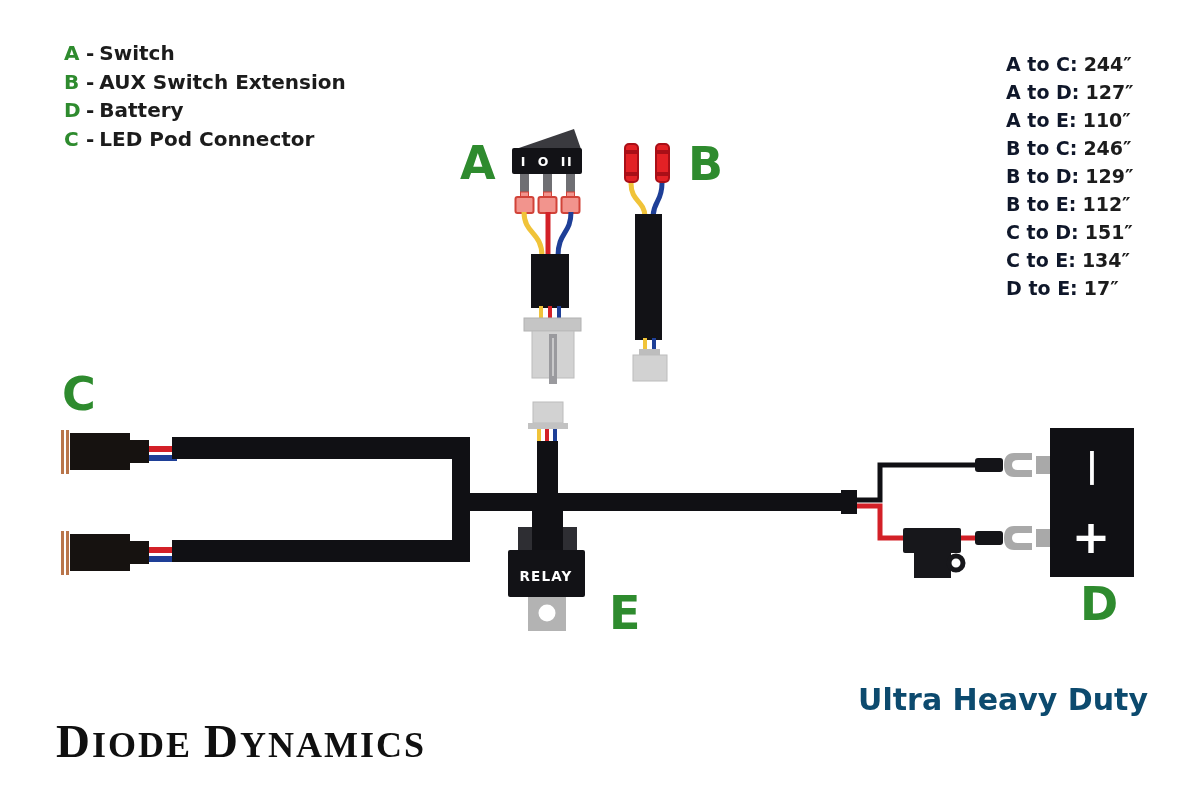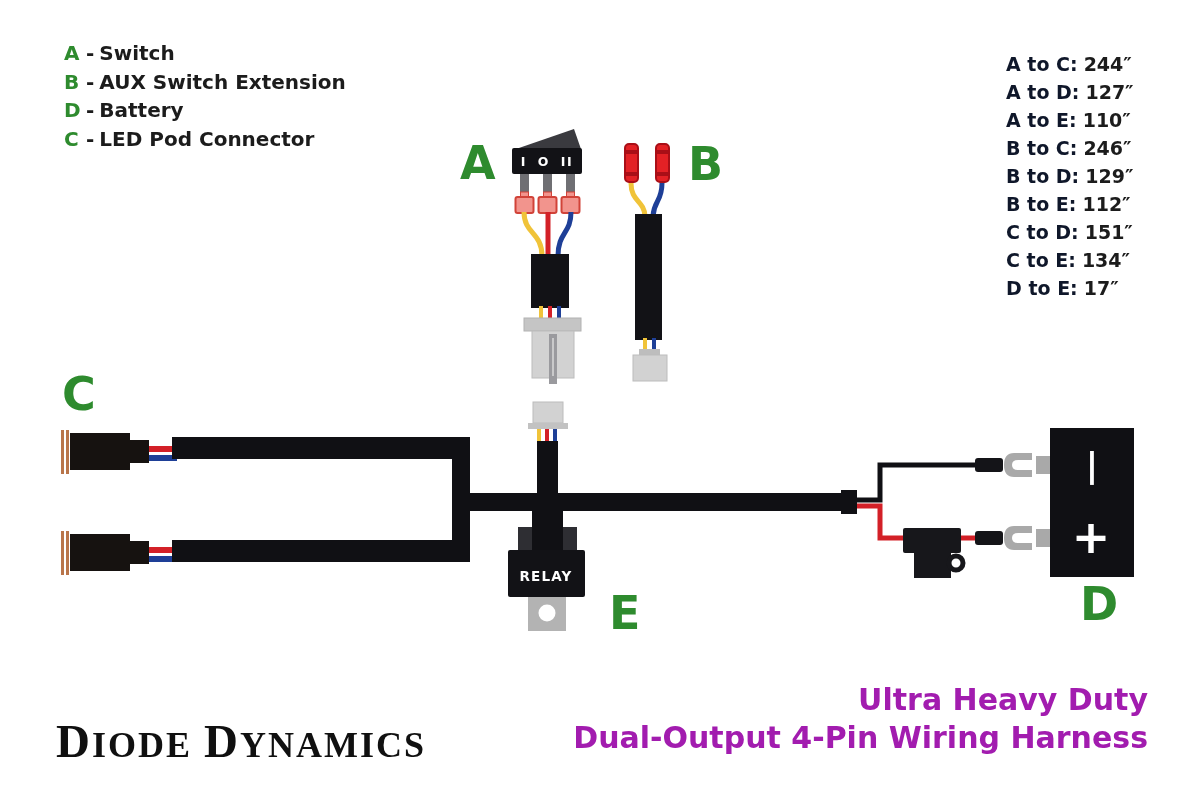--- a/index.html
+++ b/index.html
@@ -27,21 +27,21 @@
   .label-b{left:688px;top:141px;}
   .label-c{left:62px;top:371px;}
   .label-e{left:609px;top:590px;}
   .label-d{left:1080px;top:581px;}
 
   
   .logo{position:absolute;left:56px;top:714px;color:#101010;font-family:"Liberation Serif","DejaVu Serif",serif;font-weight:bold;letter-spacing:2px;white-space:nowrap;}
   .logo-big{font-size:47px;}
   .logo-small{font-size:36px;margin-top:38px;}
   .logo-space{display:inline-block;width:12px;}
-  .title{position:absolute;right:52px;top:681px;text-align:right;font-size:30px;font-weight:bold;color:#a21caf;line-height:38px;white-space:nowrap;}
+  .title{position:absolute;right:52px;top:681px;text-align:right;font-size:30px;font-weight:bold;color:#0c4a6e;line-height:38px;white-space:nowrap;}
 
   
   .svg-bold{font-family:"DejaVu Sans","Liberation Sans",sans-serif;font-weight:bold;fill:#ffffff;}
 </style>
 </head>
 <body>
 
 <div class="canvas">
 
   <svg width="1200" height="800" viewBox="0 0 1200 800">
@@ -195,16 +195,15 @@
   <div class="part-label label-c">C</div>
   <div class="part-label label-e">E</div>
   <div class="part-label label-d">D</div>
 
   <div class="logo">
     <span class="logo-big">D</span><span class="logo-small">IODE</span><span class="logo-space"></span><span class="logo-big">D</span><span class="logo-small">YNAMICS</span>
   </div>
 
   <div class="title">
     <div>Ultra Heavy Duty</div>
-    <div>Dual-Output 4-Pin Wiring Harness</div>
   </div>
 
 </div>
 
 </body></html>

